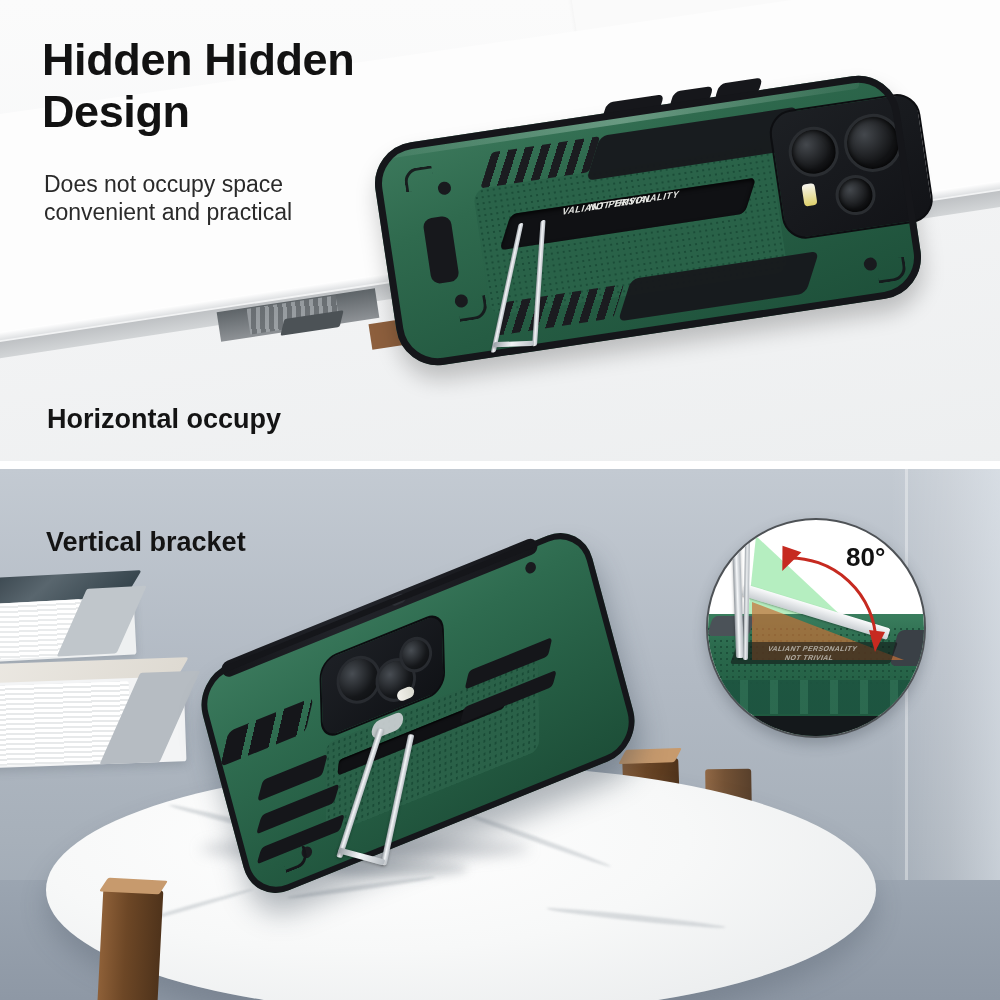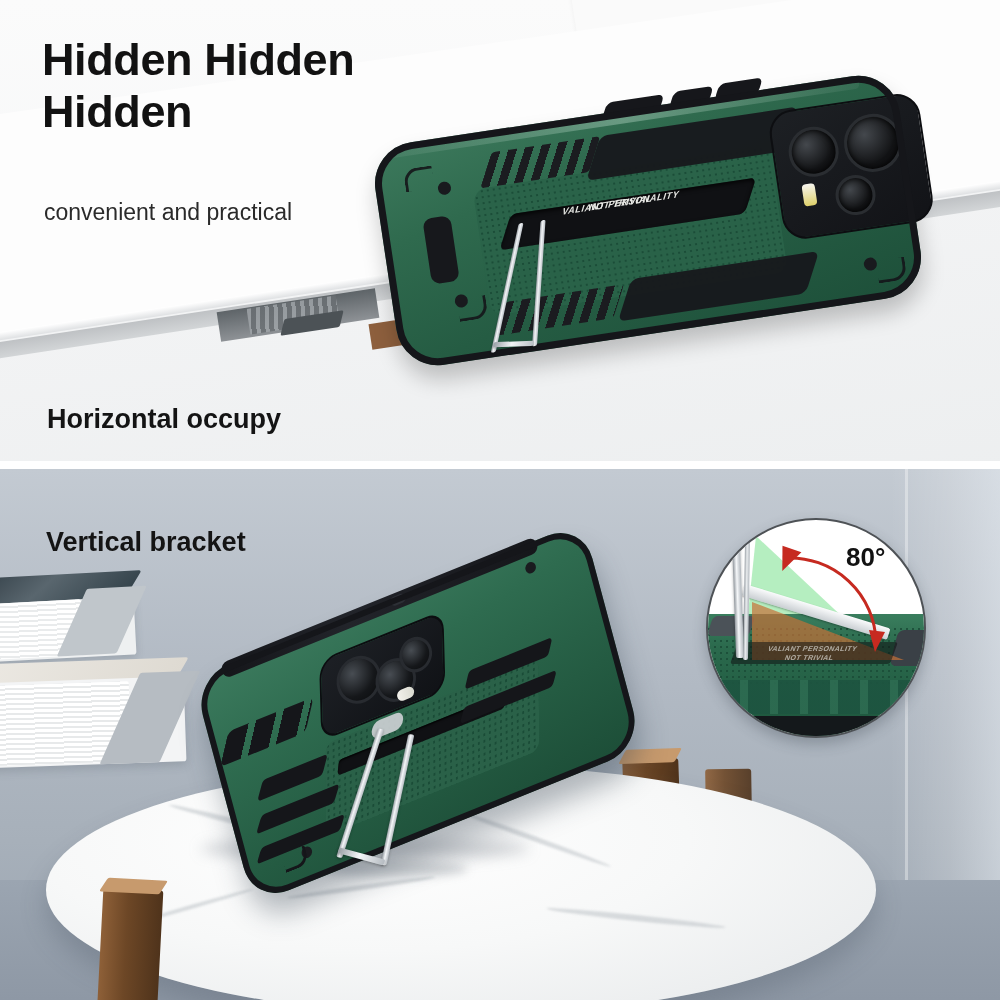--- a/index.html
+++ b/index.html
@@ -301,24 +301,24 @@
     </div>
 
     <div class="stand-h">
       <i class="sL"></i>
       <i class="sR"></i>
       <i class="sB"></i>
     </div>
 
     <div class="h1">
       <span>Hidden Hidden</span><br>
-      <span>Hidden</span>
+      <span>Design</span>
     </div>
     <div class="sub">
-      <br>
+      <span>Does not occupy space</span><br>
       <span>convenient and practical</span>
     </div>
     <div class="lbl-h">Horizontal occupy</div>
   </div>
 
   <div class="divider"></div>
 
   <div class="panel-bot">
     <div class="b-wall-r"></div>
     <div class="b-wall-seam"></div>

